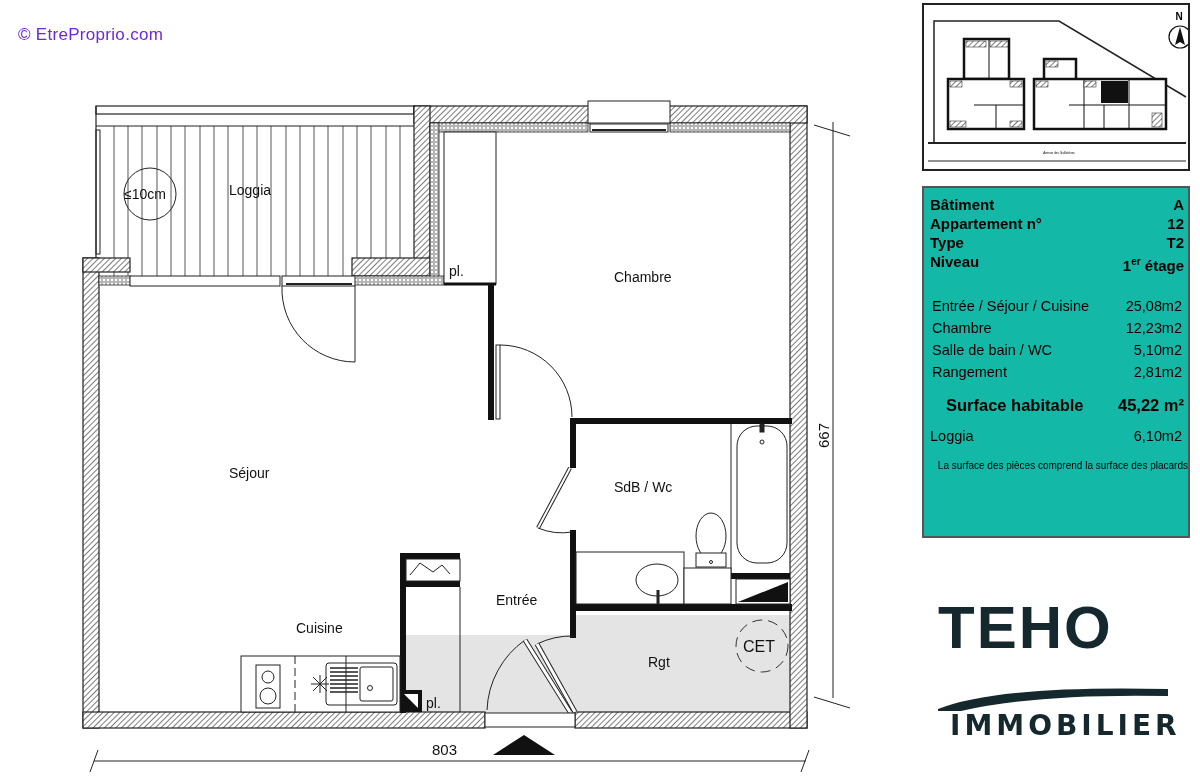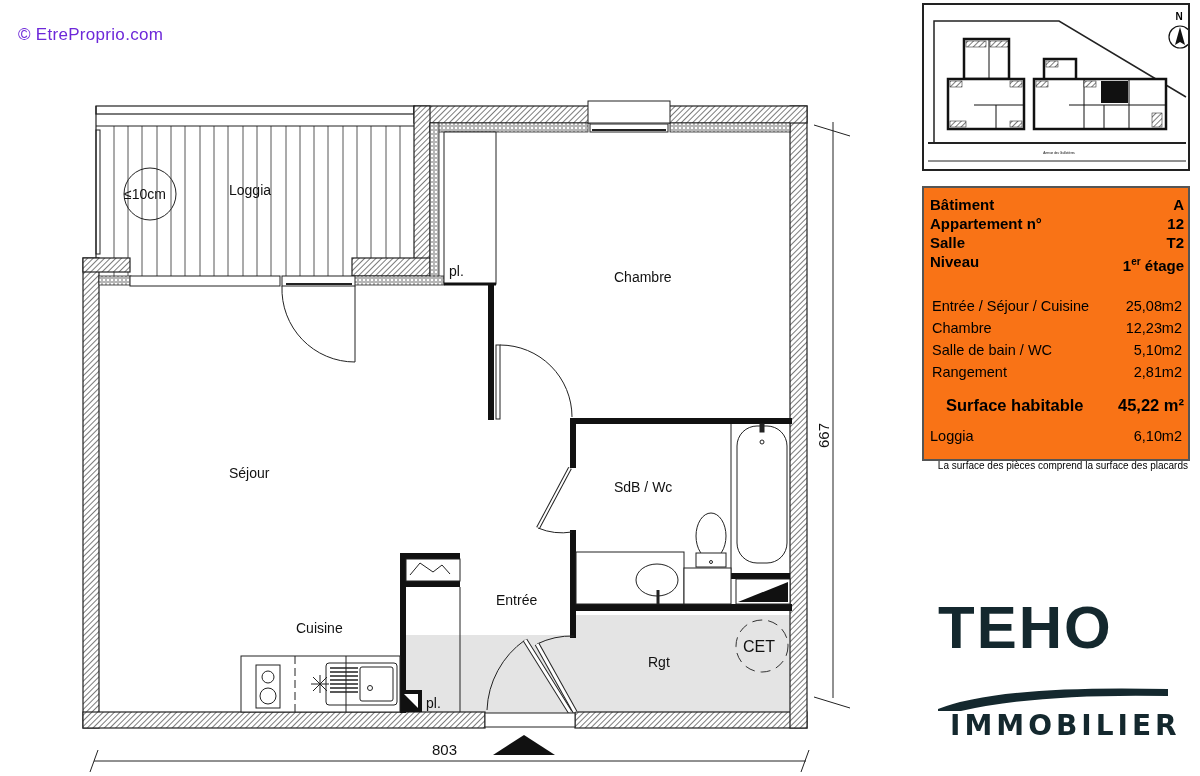--- a/index.html
+++ b/index.html
@@ -2,21 +2,21 @@
 <html><head>
 <meta charset="utf-8">
 <style>
   html,body{margin:0;padding:0;background:#fff;}
   body{width:1200px;height:776px;position:relative;overflow:hidden;font-family:"Liberation Sans",sans-serif;color:#000;}
   .watermark{position:absolute;left:18px;top:25px;font-size:17px;color:#6d28d9;letter-spacing:0.3px;}
   #plan{position:absolute;left:0;top:0;}
   .room-label{font-family:"Liberation Sans",sans-serif;font-size:14px;fill:#111;}
   .dim-label{font-family:"Liberation Sans",sans-serif;font-size:15px;fill:#111;}
   .mini{position:absolute;left:922px;top:3px;width:268px;height:168px;border:2px solid #222;box-sizing:border-box;background:#fff;}
-  .infobox{position:absolute;left:922px;top:186px;width:268px;height:275px;border:2px solid #555;box-sizing:border-box;background:#f97316;}
+  .infobox{position:absolute;left:922px;top:186px;width:268px;height:352px;border:2px solid #555;box-sizing:border-box;background:#14b8a6;}
   .info-head{position:absolute;left:6px;right:4px;font-weight:bold;font-size:15px;line-height:19px;}
   .info-head .k{position:absolute;left:0;}
   .info-head .v{position:absolute;right:0;}
   .row{position:absolute;left:8px;right:6px;font-size:14.5px;}
   .row .k{position:absolute;left:0;}
   .row .v{position:absolute;right:20px;text-align:right;}
   .row .u{position:absolute;right:0;}
   .total{position:absolute;left:6px;right:4px;font-weight:bold;font-size:16.5px;}
   .total .k{position:absolute;left:16px;}
   .total .v{position:absolute;right:0;}
@@ -286,21 +286,21 @@
 <div class="infobox">
   <div class="info-head" style="top:7px">
     <span class="k">Bâtiment</span>
     <span class="v">A</span>
   </div>
   <div class="info-head" style="top:26px">
     <span class="k">Appartement n°</span>
     <span class="v">12</span>
   </div>
   <div class="info-head" style="top:45px">
-    <span class="k">Salle</span>
+    <span class="k">Type</span>
     <span class="v">T2</span>
   </div>
   <div class="info-head" style="top:64px">
     <span class="k">Niveau</span>
     <span class="v"><span>1</span><sup style="font-size:10px">er</sup><span> étage</span></span>
   </div>
 
   <div class="row" style="top:110px">
     <span class="k">Entrée / Séjour / Cuisine</span>
       <span class="v">25,08</span>

